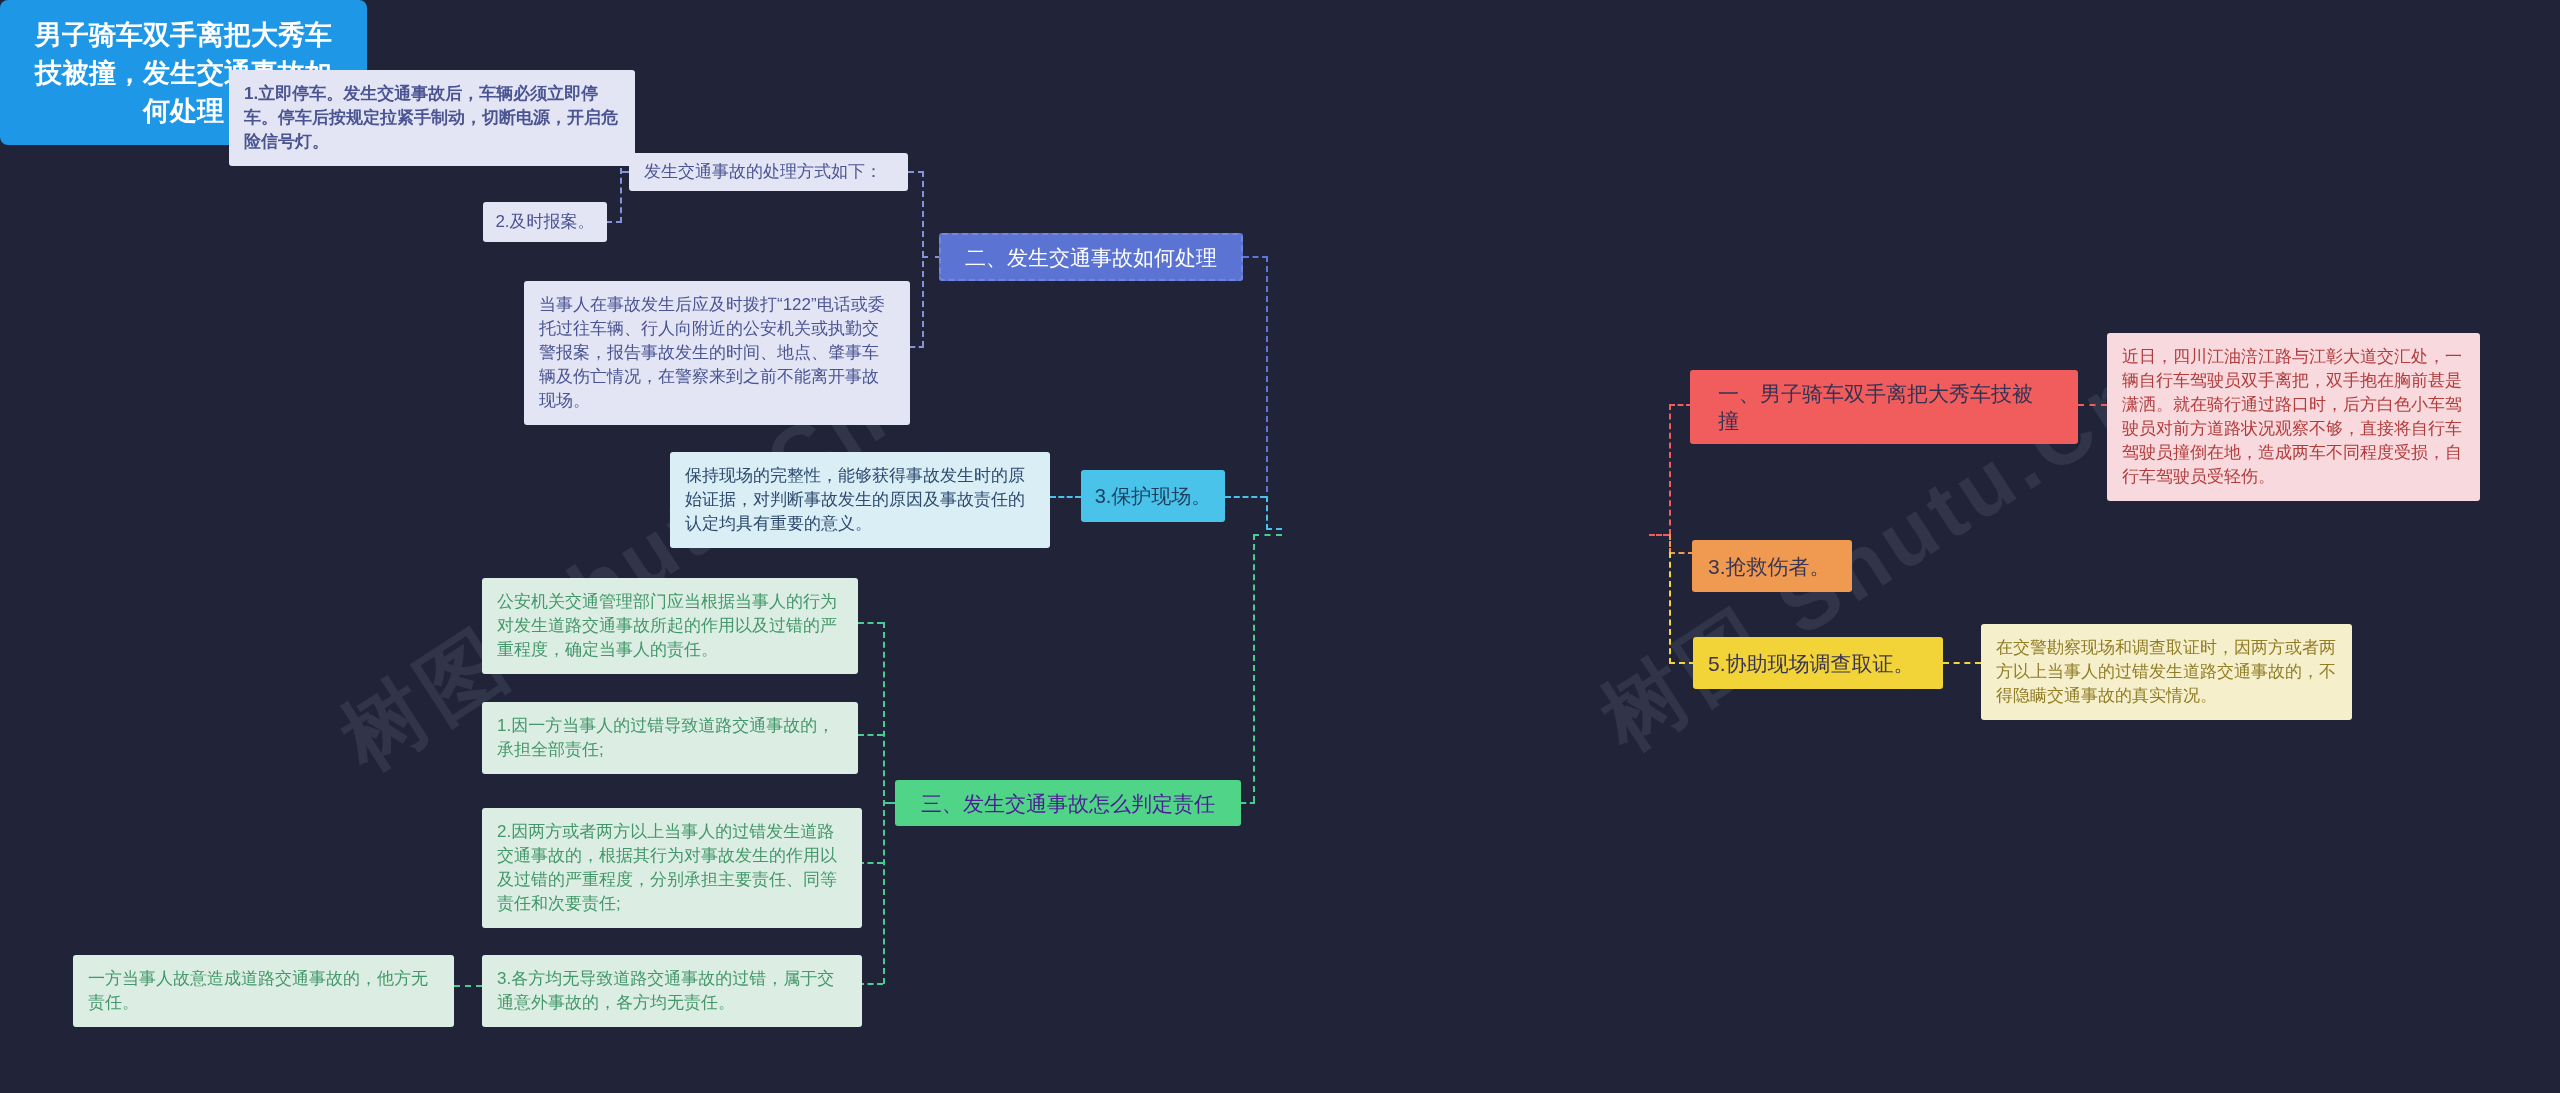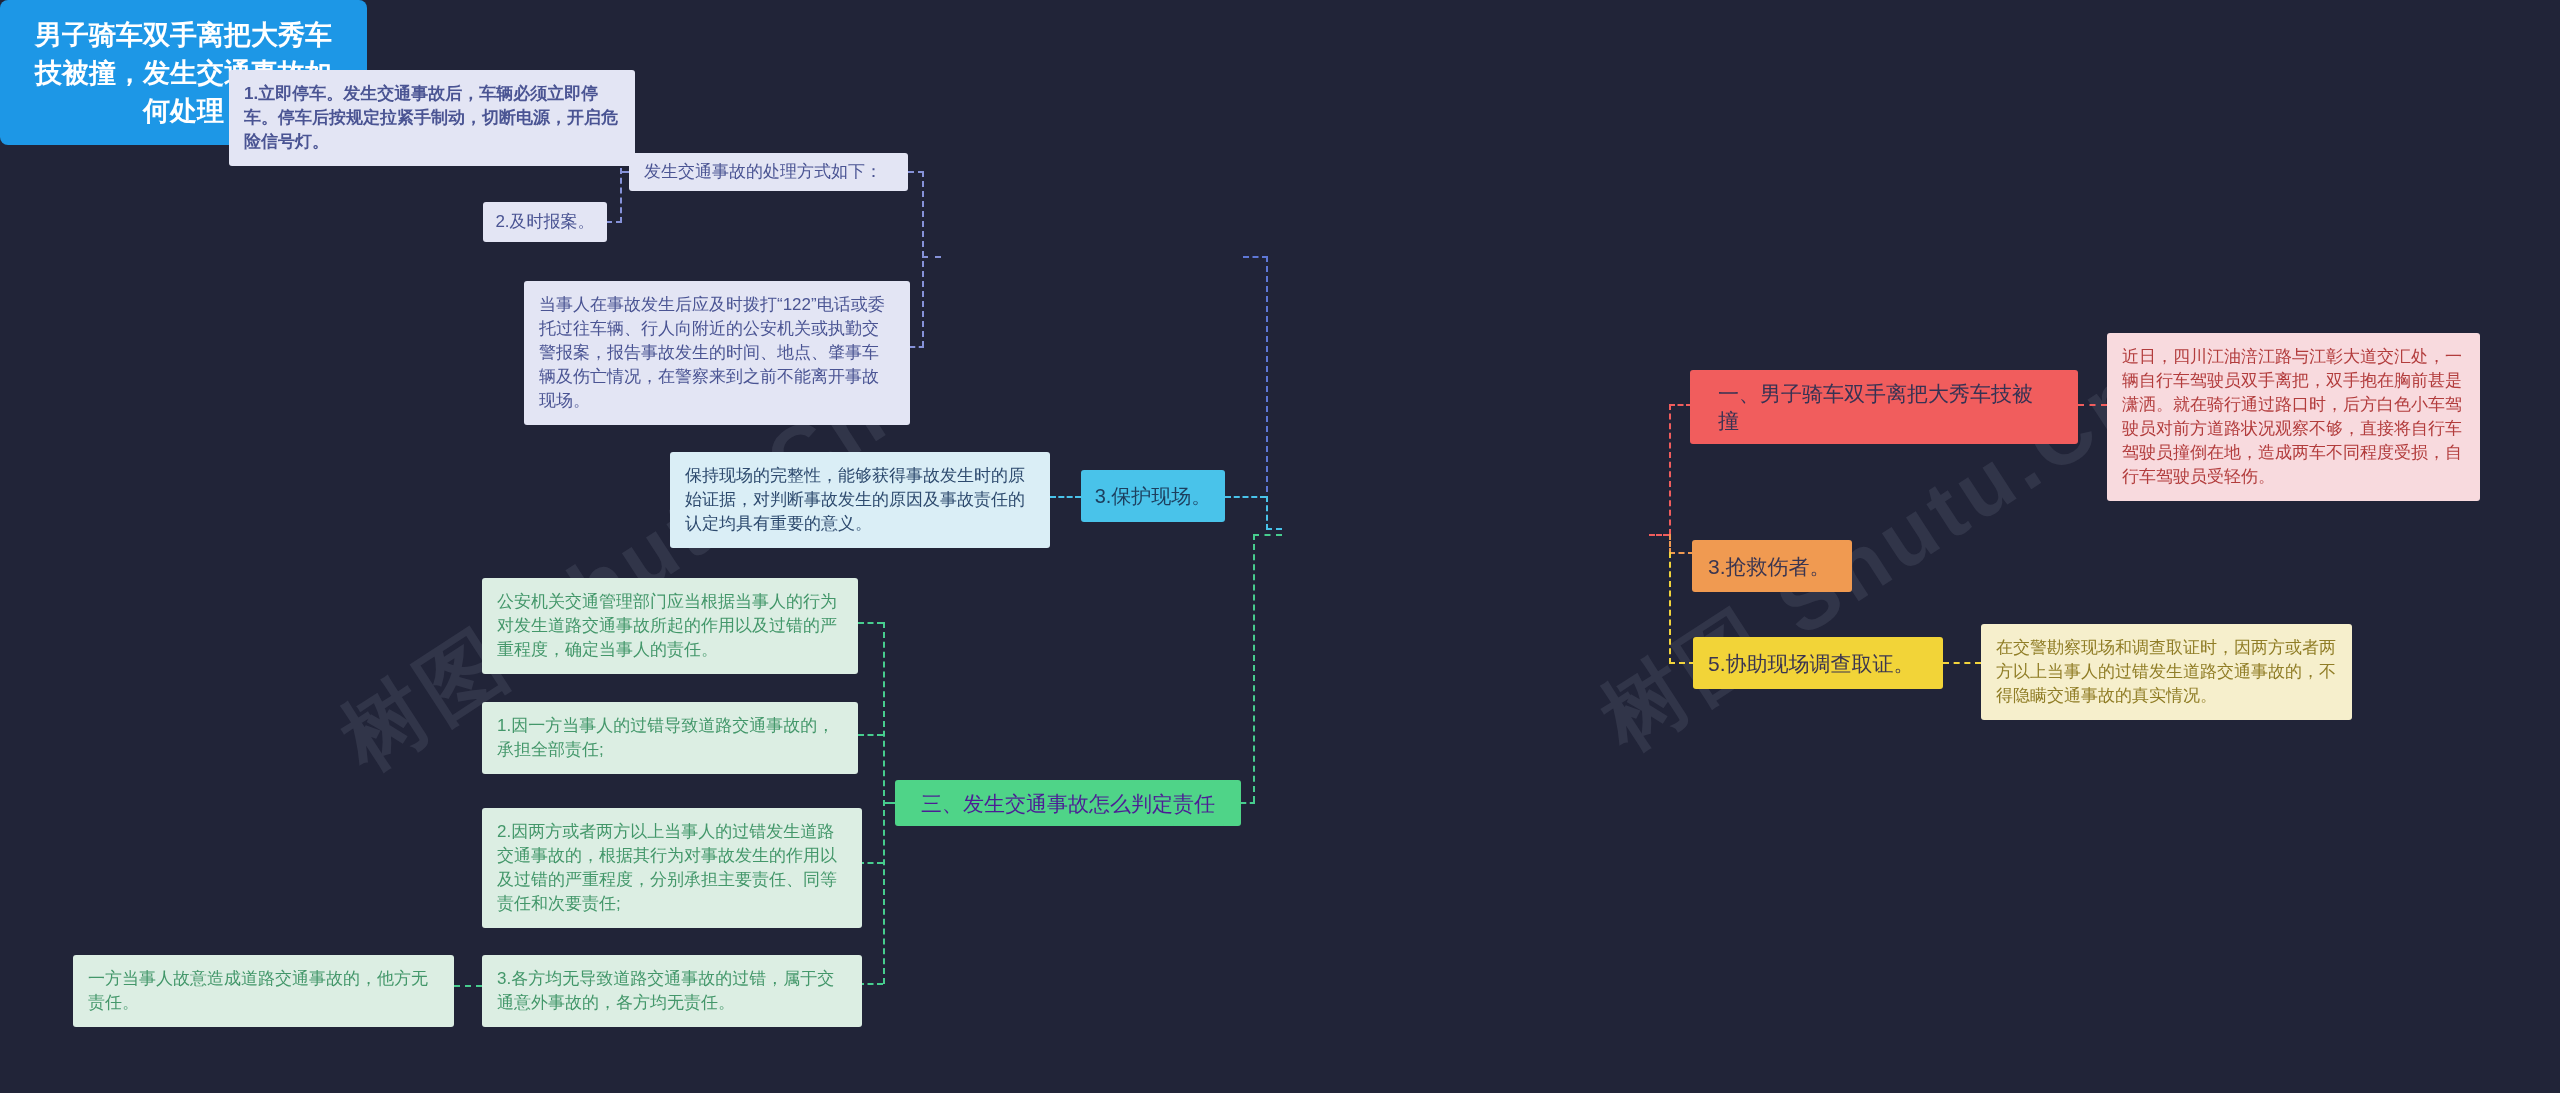--- a/index.html
+++ b/index.html
@@ -110,20 +110,21 @@
   <div class="v org" style="left:1669px;top:534px;height:20px;"></div>
   <div class="h org" style="left:1669px;top:552px;width:25px;"></div>
 
   <div class="v yel" style="left:1669px;top:552px;height:112px;"></div>
   <div class="h yel" style="left:1669px;top:662px;width:26px;"></div>
   <div class="h yel" style="left:1943px;top:662px;width:38px;"></div>
 
   <div class="box lav-box" id="box-stop">1.立即停车。发生交通事故后，车辆必须立即停车。停车后按规定拉紧手制动，切断电源，开启危险信号灯。</div>
   <div class="box lav-box" id="box-report">2.及时报案。</div>
   <div class="box lav-box" id="box-methods">发生交通事故的处理方式如下：</div>
+  <div class="node blu-node" id="node-how">二、发生交通事故如何处理</div>
   <div class="box lav-box" id="box-report-detail">当事人在事故发生后应及时拨打“122”电话或委托过往车辆、行人向附近的公安机关或执勤交警报案，报告事故发生的时间、地点、肇事车辆及伤亡情况，在警察来到之前不能离开事故现场。</div>
 
   <div class="box cyn-box" id="box-scene-note">保持现场的完整性，能够获得事故发生时的原始证据，对判断事故发生的原因及事故责任的认定均具有重要的意义。</div>
   <div class="node cyn-node" id="node-protect">3.保护现场。</div>
 
   <div id="node-central">男子骑车双手离把大秀车技被撞，发生交通事故如何处理</div>
 
   <div class="node red-node" id="node-incident">一、男子骑车双手离把大秀车技被撞</div>
   <div class="box pnk-box" id="box-incident-detail">近日，四川江油涪江路与江彰大道交汇处，一辆自行车驾驶员双手离把，双手抱在胸前甚是潇洒。就在骑行通过路口时，后方白色小车驾驶员对前方道路状况观察不够，直接将自行车驾驶员撞倒在地，造成两车不同程度受损，自行车驾驶员受轻伤。</div>
 

